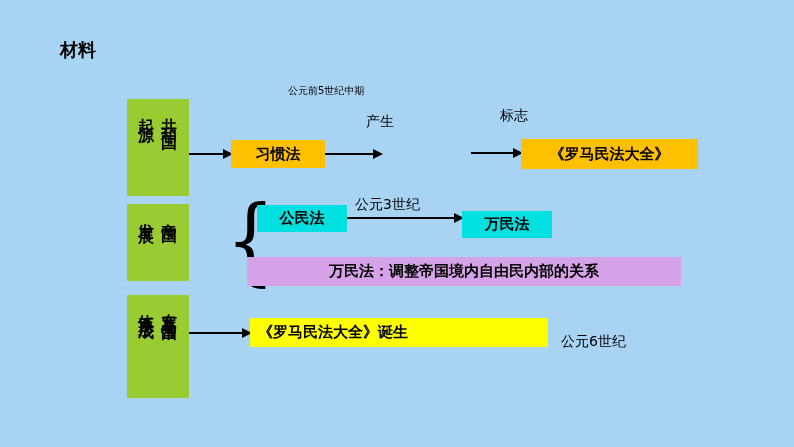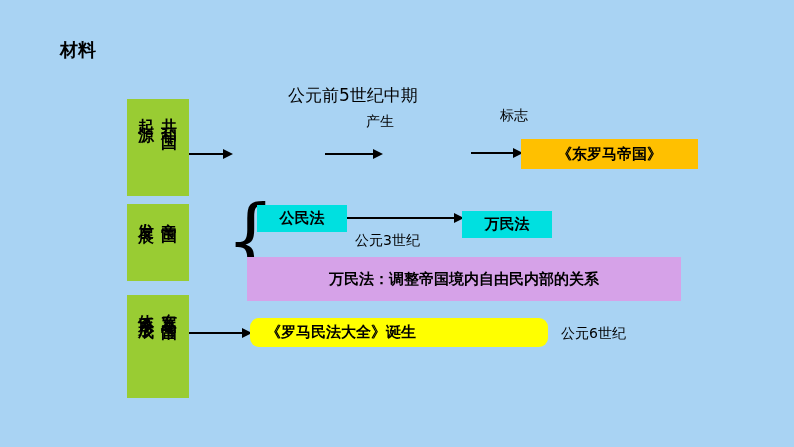--- a/index.html
+++ b/index.html
@@ -24,24 +24,24 @@
   .ls-md { letter-spacing:6px; }
   .ls-sm { letter-spacing:3px; }
   
   .node {
     position:absolute; display:flex; align-items:center; justify-content:center;
     font-weight:bold; font-size:15px; white-space:nowrap;
   }
   .node-orange { background:var(--origin-box,#ffc000); }
   .node-cyan   { background:var(--development-box,#00e0e0); }
   .node-purple { background:var(--note-box,#d6a2e8); }
-  .node-yellow { background:var(--system-box,#ffff00); justify-content:flex-start; padding-left:16px;border-radius:9px; }
+  .node-yellow { background:var(--system-box,#ffff00); justify-content:flex-start; padding-left:8px; }
   
   .lbl { position:absolute; font-size:14px; white-space:nowrap; }
-  .lbl-lg { font-size:17px;text-align:center; }
+  .lbl-lg { font-size:10px;text-align:center; }
   
   .arrow { position:absolute; height:2px; background:#000; }
   .arrow::after {
     content:""; position:absolute; right:-2px; top:50%; transform:translateY(-50%);
     width:0; height:0;
     border-left:10px solid #000; border-top:5px solid transparent; border-bottom:5px solid transparent;
   }
   
   .brace {
     position:absolute; font-family:"DejaVu Serif","Liberation Serif",serif;
@@ -58,53 +58,54 @@
 
   <div class="stage" style="left:127px; top:99px; width:62px; height:97px;">
     <span class="vcol ls-lg">起源</span>
     <span class="vcol ls-lg">共和国</span>
   </div>
 
   <div class="lbl lbl-lg" style="left:288px; top:84px;">公元前5世纪中期</div>
 
   <div class="arrow" style="left:189px; top:153px; width:42px;"></div>
 
+  <div class="node node-orange" style="left:231px; top:140px; width:94px; height:28px;">习惯法</div>
 
   <div class="lbl" style="left:338px; top:113px;margin-left:28px;">产生</div>
 
   <div class="arrow" style="left:325px; top:153px; width:56px;"></div>
 
 
   <div class="lbl" style="left:476px; top:107px;margin-left:24px;">标志</div>
 
   <div class="arrow" style="left:471px; top:152px; width:50px;"></div>
 
-  <div class="node node-orange" style="left:521px; top:139px; width:177px; height:30px;">《东罗马帝国》</div>
+  <div class="node node-orange" style="left:521px; top:139px; width:177px; height:30px;">《罗马民法大全》</div>
 
   <div class="stage" style="left:127px; top:204px; width:62px; height:77px;">
     <span class="vcol ls-md">发展</span>
     <span class="vcol ls-md">帝国</span>
   </div>
 
   <div class="brace" style="left:226px; top:190px;">{</div>
 
   <div class="node node-cyan" style="left:257px; top:205px; width:90px; height:27px;">公民法</div>
 
-  <div class="lbl" style="left:355px; top:196px;margin-top:36px;">公元3世纪</div>
+  <div class="lbl" style="left:355px; top:196px;">公元3世纪</div>
 
   <div class="arrow" style="left:347px; top:217px; width:115px;"></div>
 
   <div class="node node-cyan" style="left:462px; top:211px; width:90px; height:27px;">万民法</div>
 
-  <div class="node node-purple" style="left:247px; top:257px; width:434px; height:44px;font-family:Liberation Serif, serif;">万民法：调整帝国境内自由民内部的关系</div>
+  <div class="node node-purple" style="left:247px; top:257px; width:434px; height:29px;font-family:Liberation Serif, serif;">万民法：调整帝国境内自由民内部的关系</div>
 
   <div class="stage" style="left:127px; top:295px; width:62px; height:103px;">
     <span class="vcol ls-sm">体系形成</span>
     <span class="vcol ls-sm">东罗马帝国</span>
   </div>
 
   <div class="arrow" style="left:189px; top:332px; width:61px;"></div>
 
   <div class="node node-yellow" style="left:250px; top:318px; width:298px; height:29px;">《罗马民法大全》诞生</div>
 
-  <div class="lbl" style="left:561px; top:325px;">公元6世纪</div>
+  <div class="lbl" style="left:561px; top:333px;">公元6世纪</div>
 
 </div>
 
 </body></html>

